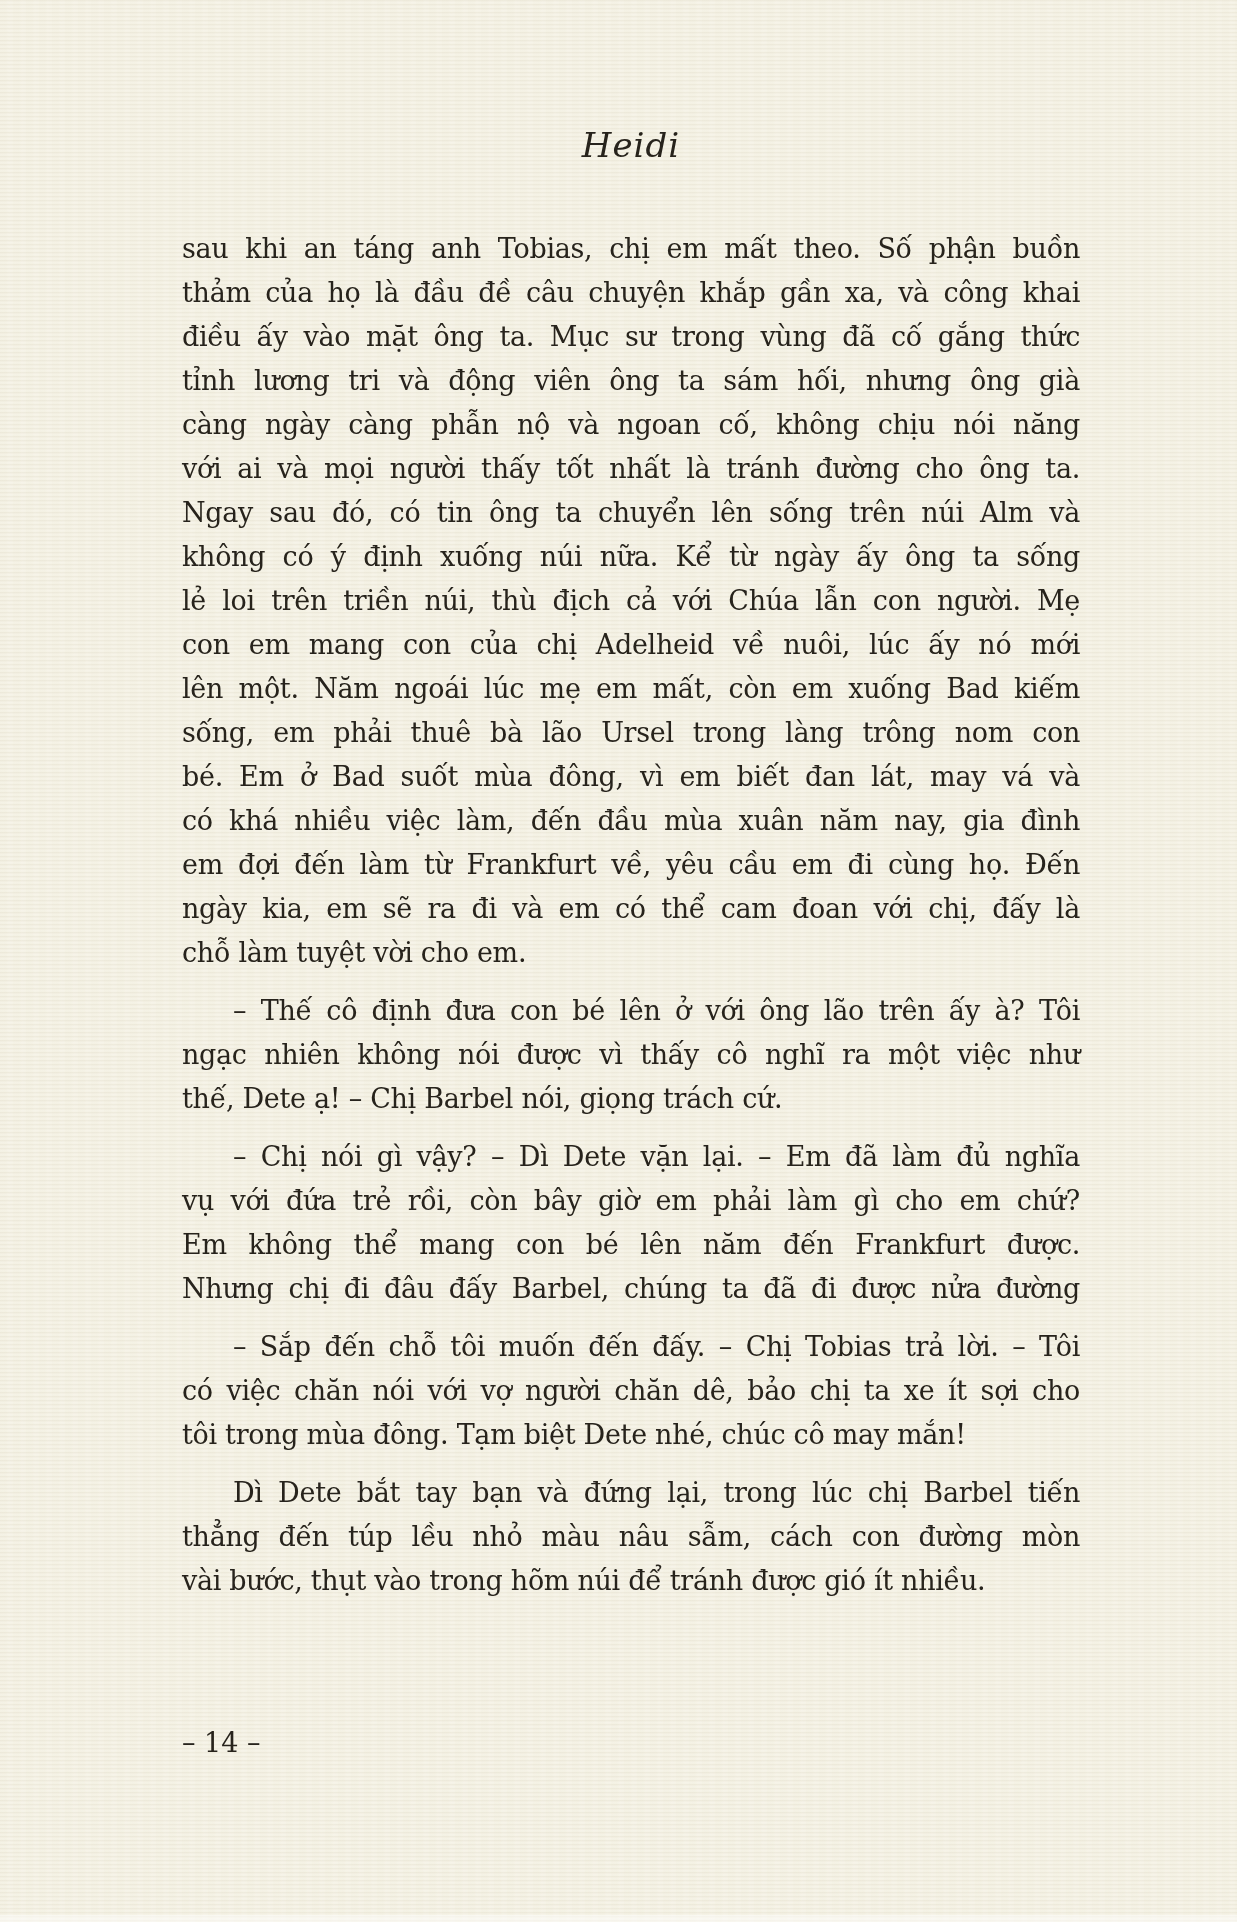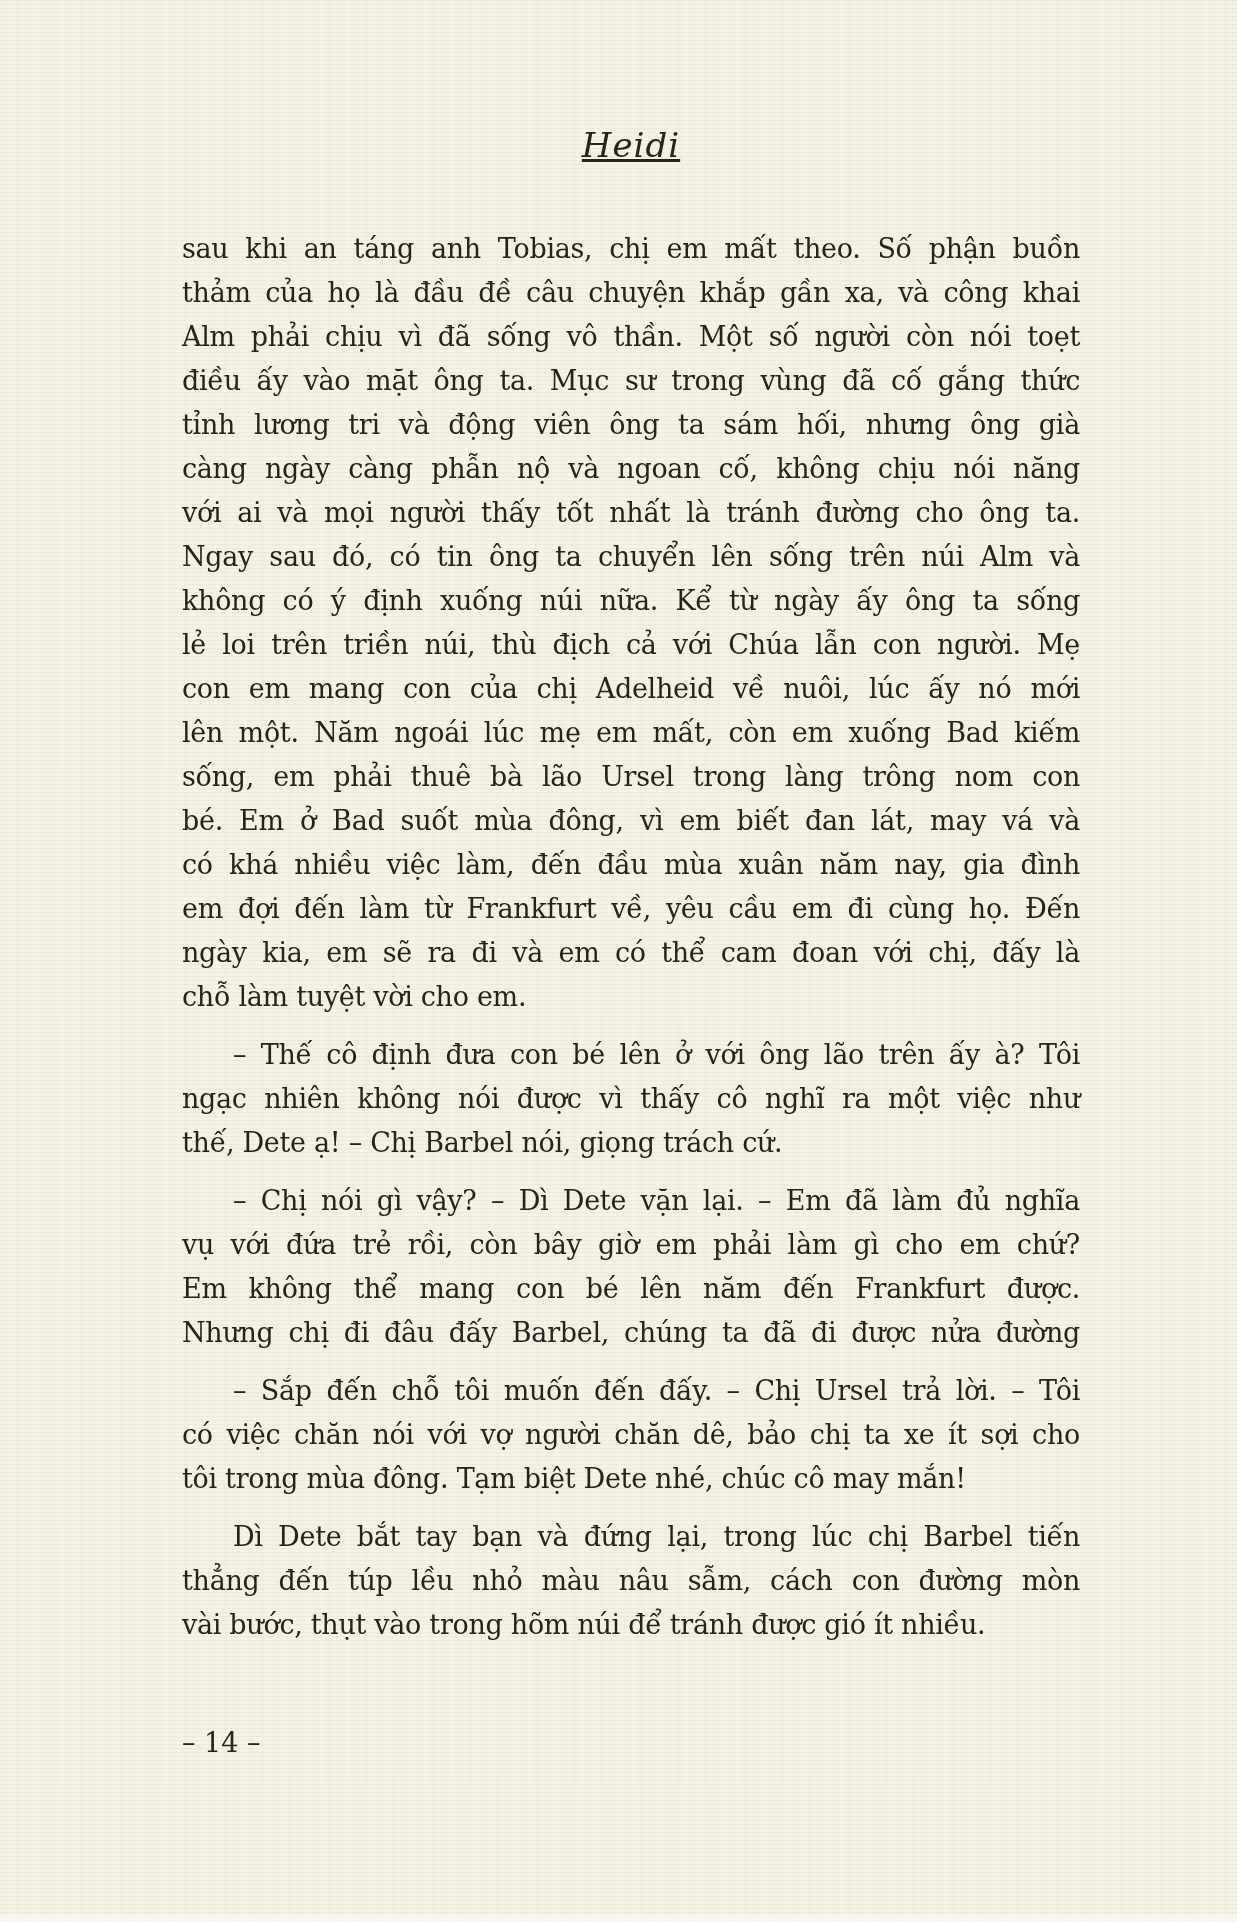--- a/index.html
+++ b/index.html
@@ -41,21 +41,20 @@
     position: absolute;
     left: 182px;
     top: 123px;
     width: 898px;
     line-height: 44px;
     font-size: 34px;
     font-style: italic;
     letter-spacing: 1px;
     text-align: center;
     color: var(--ink);
-    text-decoration: underline;
   }
   .text-block {
     position: absolute;
     left: 182px;
     top: 227px;
     width: 898px;
     color: var(--ink);
   }
   .para { margin: 0 0 14px 0; }
   .para:last-child { margin-bottom: 12px; }
@@ -84,21 +83,20 @@
 </head>
 <body>
 
 <div class="page">
   <div class="title">Heidi</div>
 
   <div class="text-block">
       <div class="para">
         <div class="line">sau khi an táng anh Tobias, chị em mất theo. Số phận buồn</div>
         <div class="line">thảm của họ là đầu đề câu chuyện khắp gần xa, và công khai</div>
-        <div class="line">Alm phải chịu vì đã sống vô thần. Một số người còn nói toẹt</div>
         <div class="line">điều ấy vào mặt ông ta. Mục sư trong vùng đã cố gắng thức</div>
         <div class="line">tỉnh lương tri và động viên ông ta sám hối, nhưng ông già</div>
         <div class="line">càng ngày càng phẫn nộ và ngoan cố, không chịu nói năng</div>
         <div class="line">với ai và mọi người thấy tốt nhất là tránh đường cho ông ta.</div>
         <div class="line">Ngay sau đó, có tin ông ta chuyển lên sống trên núi Alm và</div>
         <div class="line">không có ý định xuống núi nữa. Kể từ ngày ấy ông ta sống</div>
         <div class="line">lẻ loi trên triền núi, thù địch cả với Chúa lẫn con người. Mẹ</div>
         <div class="line">con em mang con của chị Adelheid về nuôi, lúc ấy nó mới</div>
         <div class="line">lên một. Năm ngoái lúc mẹ em mất, còn em xuống Bad kiếm</div>
         <div class="line">sống, em phải thuê bà lão Ursel trong làng trông nom con</div>
@@ -113,21 +111,21 @@
         <div class="line">ngạc nhiên không nói được vì thấy cô nghĩ ra một việc như</div>
         <div class="line last">thế, Dete ạ! – Chị Barbel nói, giọng trách cứ.</div>
       </div>
       <div class="para indent">
         <div class="line">– Chị nói gì vậy? – Dì Dete vặn lại. – Em đã làm đủ nghĩa</div>
         <div class="line">vụ với đứa trẻ rồi, còn bây giờ em phải làm gì cho em chứ?</div>
         <div class="line">Em không thể mang con bé lên năm đến Frankfurt được.</div>
         <div class="line">Nhưng chị đi đâu đấy Barbel, chúng ta đã đi được nửa đường</div>
       </div>
       <div class="para indent">
-        <div class="line">– Sắp đến chỗ tôi muốn đến đấy. – Chị Ursel trả lời. – Tôi</div>
+        <div class="line">– Sắp đến chỗ tôi muốn đến đấy. – Chị Tobias trả lời. – Tôi</div>
         <div class="line">có việc chăn nói với vợ người chăn dê, bảo chị ta xe ít sợi cho</div>
         <div class="line last">tôi trong mùa đông. Tạm biệt Dete nhé, chúc cô may mắn!</div>
       </div>
       <div class="para indent">
         <div class="line">Dì Dete bắt tay bạn và đứng lại, trong lúc chị Barbel tiến</div>
         <div class="line">thẳng đến túp lều nhỏ màu nâu sẫm, cách con đường mòn</div>
         <div class="line last">vài bước, thụt vào trong hõm núi để tránh được gió ít nhiều.</div>
       </div>
     </div>
 

